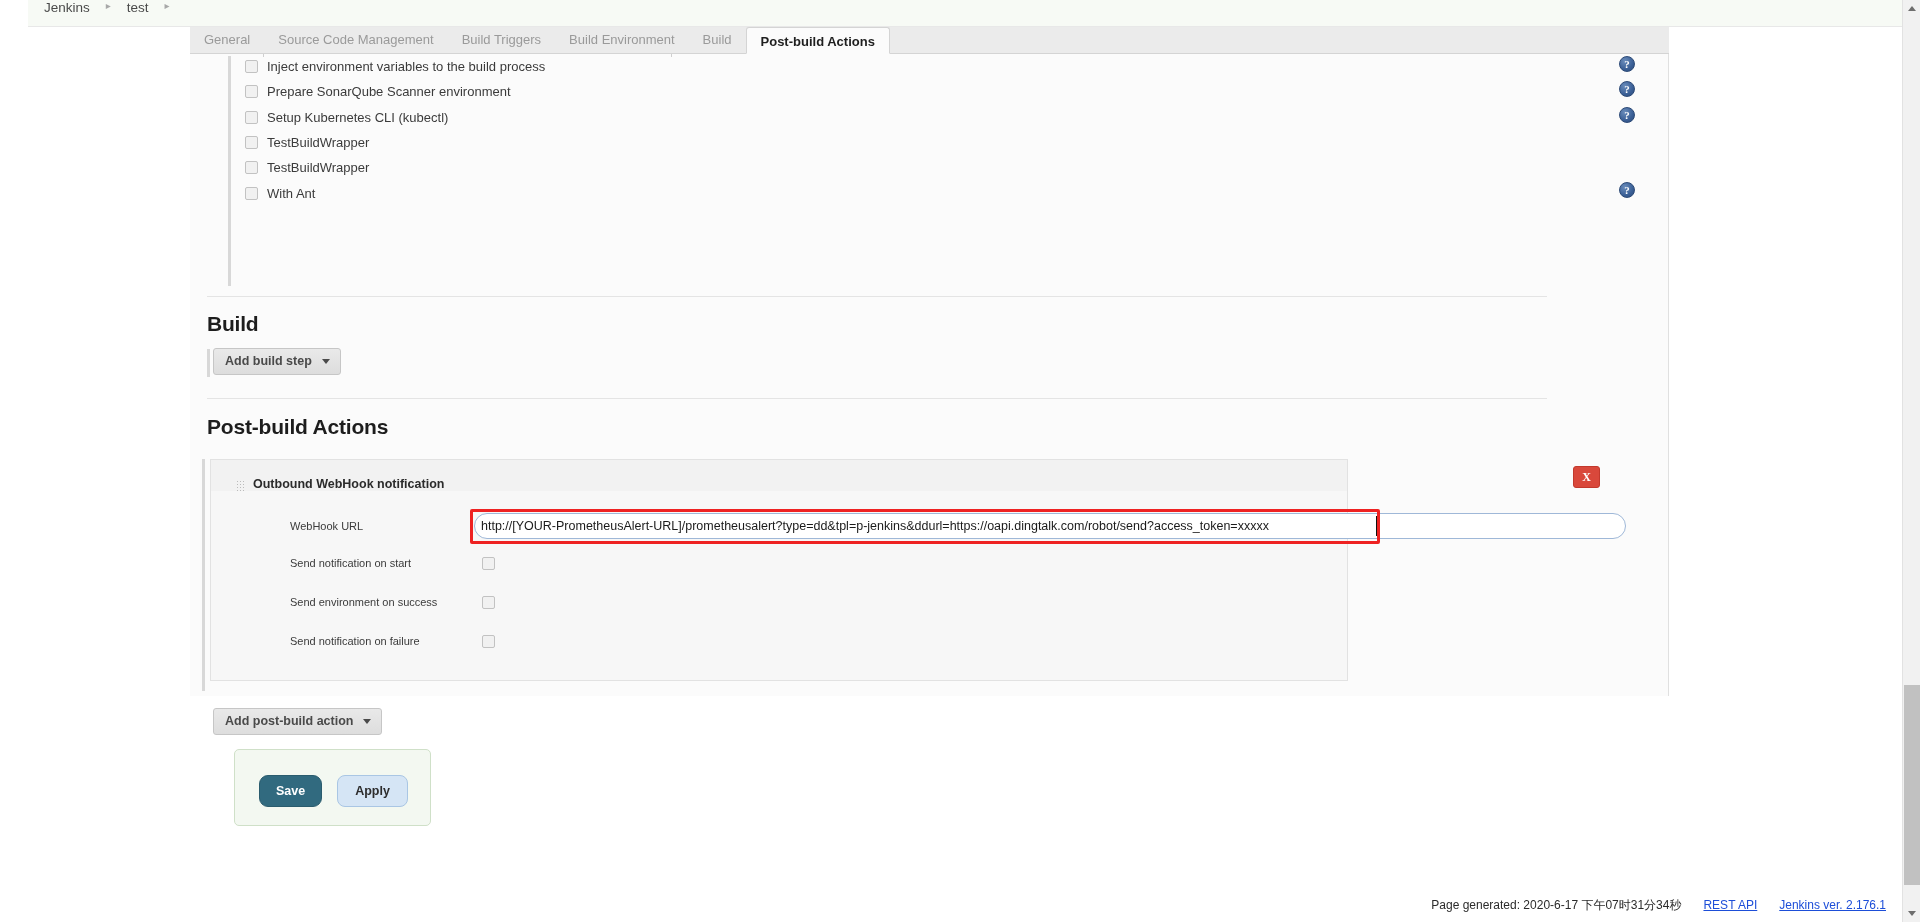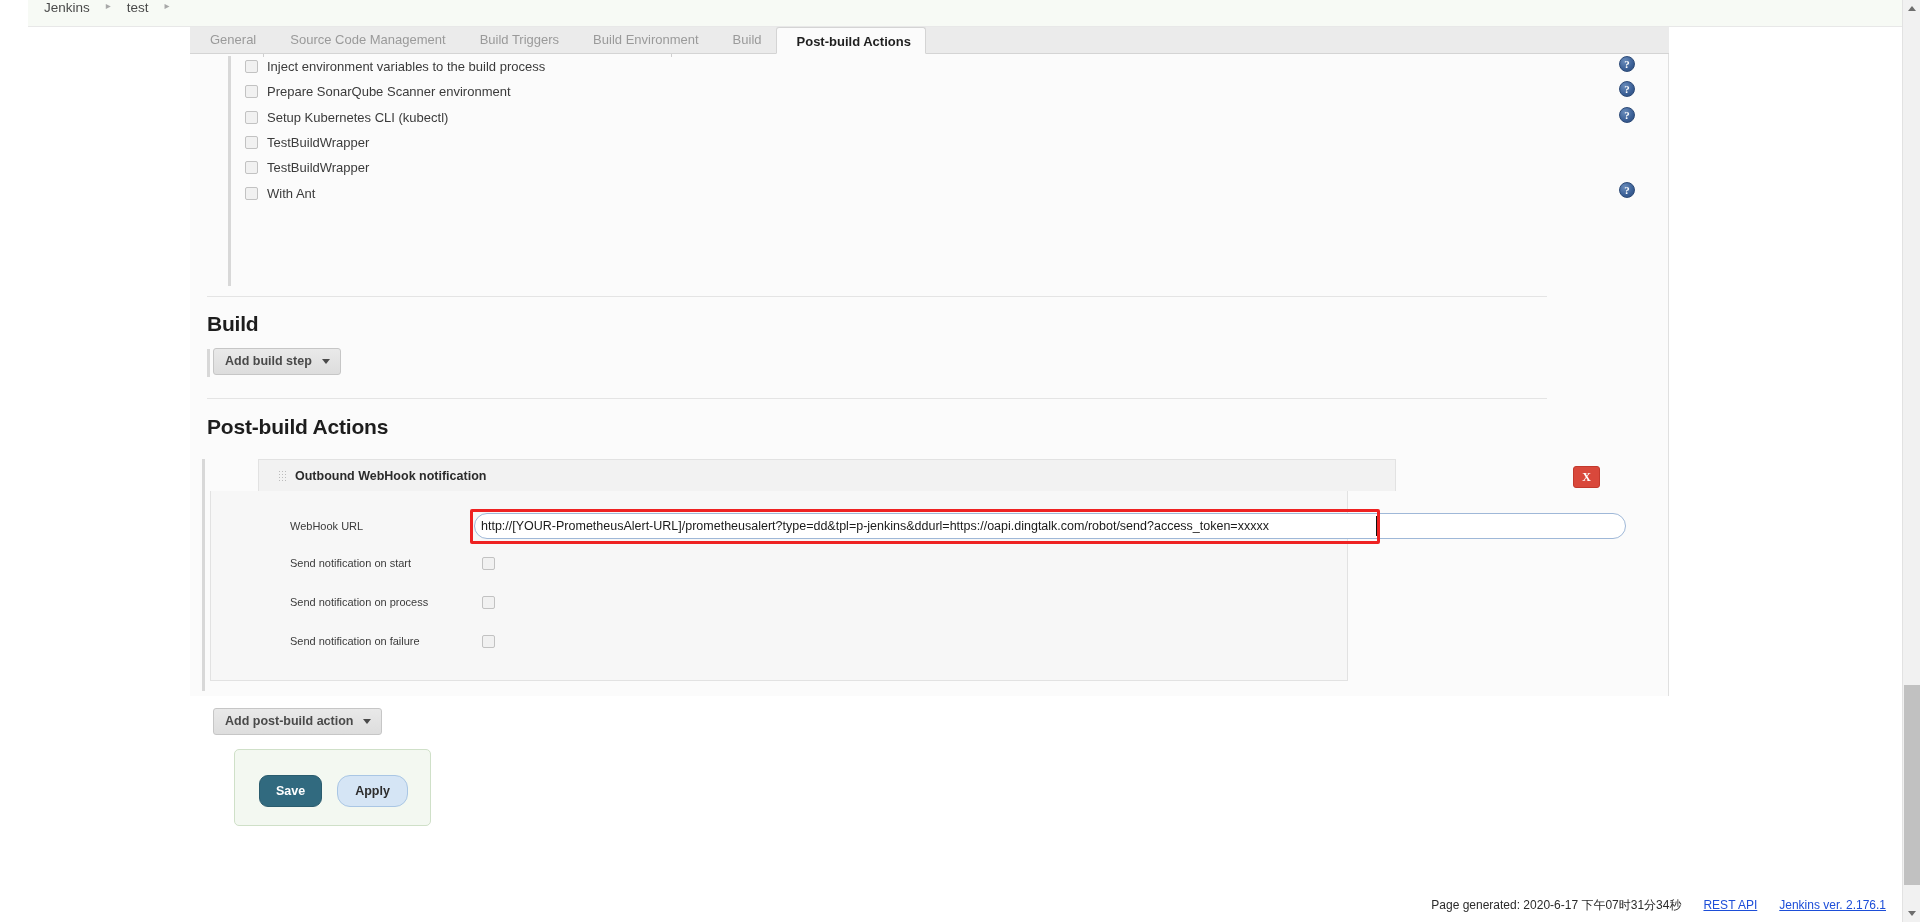--- a/index.html
+++ b/index.html
@@ -65,21 +65,21 @@
   #tab-bar {
     position: absolute; left: 190px; top: 27px;
     width: 1479px; height: 27px;
     background: #ebebeb;
     border-bottom: 1px solid #d4d4d4;
     display: flex; align-items: flex-end;
   }
   .tab {
     font-size: 13px;
     color: #9a9a9a;
-    padding: 5px 14px 6px 20px;
+    padding: 5px 14px 6px 14px;
     height: 27px;
     line-height: 17px;
     white-space: nowrap;
     cursor: pointer;
   }
   .tab.active {
     background: #fbfbfb;
     color: #1f1f1f;
     font-weight: bold;
     border-left: 1px solid #d4d4d4;
@@ -193,23 +193,22 @@
     border-right: 1px solid #e2e2e2;
     border-bottom: 1px solid #e2e2e2;
   }
   #pb-header {
     position: absolute;
     left: 210px; top: 459px;
     width: 1138px; height: 32px;
     background: #f2f2f2;
     border: 1px solid #e2e2e2;
     border-bottom: none;
-    display: flex; align-items: center;
-    padding-left: 19px;
-    margin-left: 48px;
+    display: flex; align-items: flex-end;
+    padding-left: 25px;
   }
   .grip {
     width: 9px; height: 11px;
     margin-right: 8px;
     cursor: move;
     background-image:
       radial-gradient(#bbbbbb 40%, transparent 41%),
       radial-gradient(#bbbbbb 40%, transparent 41%);
     background-size: 3px 3px;
     background-position: 0 0, 0 0;
@@ -295,21 +294,21 @@
     text-align: center;
     line-height: 30px;
     cursor: pointer;
   }
   #apply-button {
     position: absolute;
     left: 337px; top: 775px;
     width: 71px; height: 32px;
     background: #d5e5f5;
     border: 1px solid #a9c6e4;
-    border-radius: 13px;
+    border-radius: 8px;
     color: #2d2d2d;
     font-size: 12.5px;
     font-weight: bold;
     text-align: center;
     line-height: 30px;
     cursor: pointer;
   }
 
   
   #page-footer {
@@ -454,21 +453,21 @@
 </div>
 <input id="url-input" type="text" value="http://[YOUR-PrometheusAlert-URL]/prometheusalert?type=dd&amp;tpl=p-jenkins&amp;ddurl=https://oapi.dingtalk.com/robot/send?access_token=xxxxx" style="">
 <div id="url-highlight"></div>
 <div id="caret-bar"></div>
 
 <div class="field-row" style="left:290px; top:553px; height:20px;">
   <span class="field-label" style="width:192px;">Send notification on start</span>
   <span class="jcb" style="margin-right:0;"></span>
 </div>
 <div class="field-row" style="left:290px; top:592px; height:20px;">
-  <span class="field-label" style="width:192px;">Send notification on process</span>
+  <span class="field-label" style="width:192px;">Send environment on success</span>
   <span class="jcb" style="margin-right:0;"></span>
 </div>
 <div class="field-row" style="left:290px; top:631px; height:20px;">
   <span class="field-label" style="width:192px;">Send notification on failure</span>
   <span class="jcb" style="margin-right:0;"></span>
 </div>
 
 <div class="dd-button" style="left:213px; top:708px;">
   <span>Add post-build action</span>
   <span class="caret"></span>

